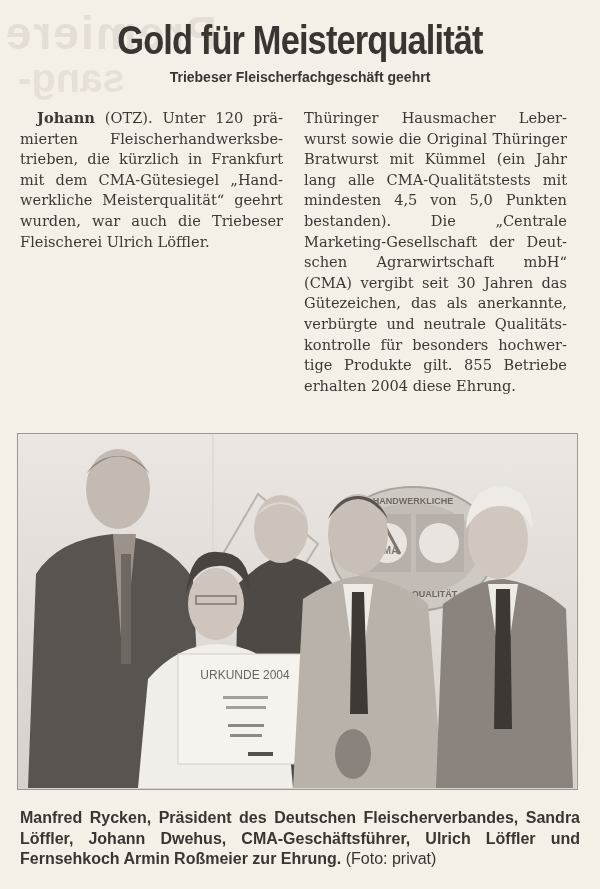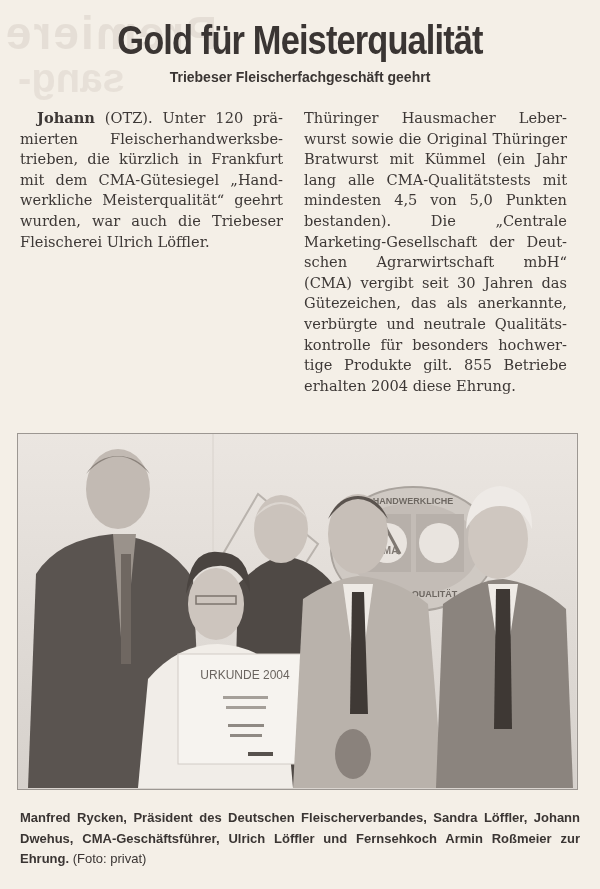--- a/index.html
+++ b/index.html
@@ -87,21 +87,21 @@
       overflow: hidden;
     }
     .photo-frame svg { display: block; }
 
     .caption {
       position: absolute;
       left: 20px;
       top: 808px;
       width: 560px;
       font-family: "Liberation Sans", sans-serif;
-      font-size: 13px;
+      font-size: 16px;
       line-height: 20.5px;
       color: #3a3533;
       text-align: justify;
       margin: 0;
     }
     .caption .caption-bold { font-weight: bold; }
     .caption .credit { font-weight: normal; }
   </style>
 </head>
 <body>

